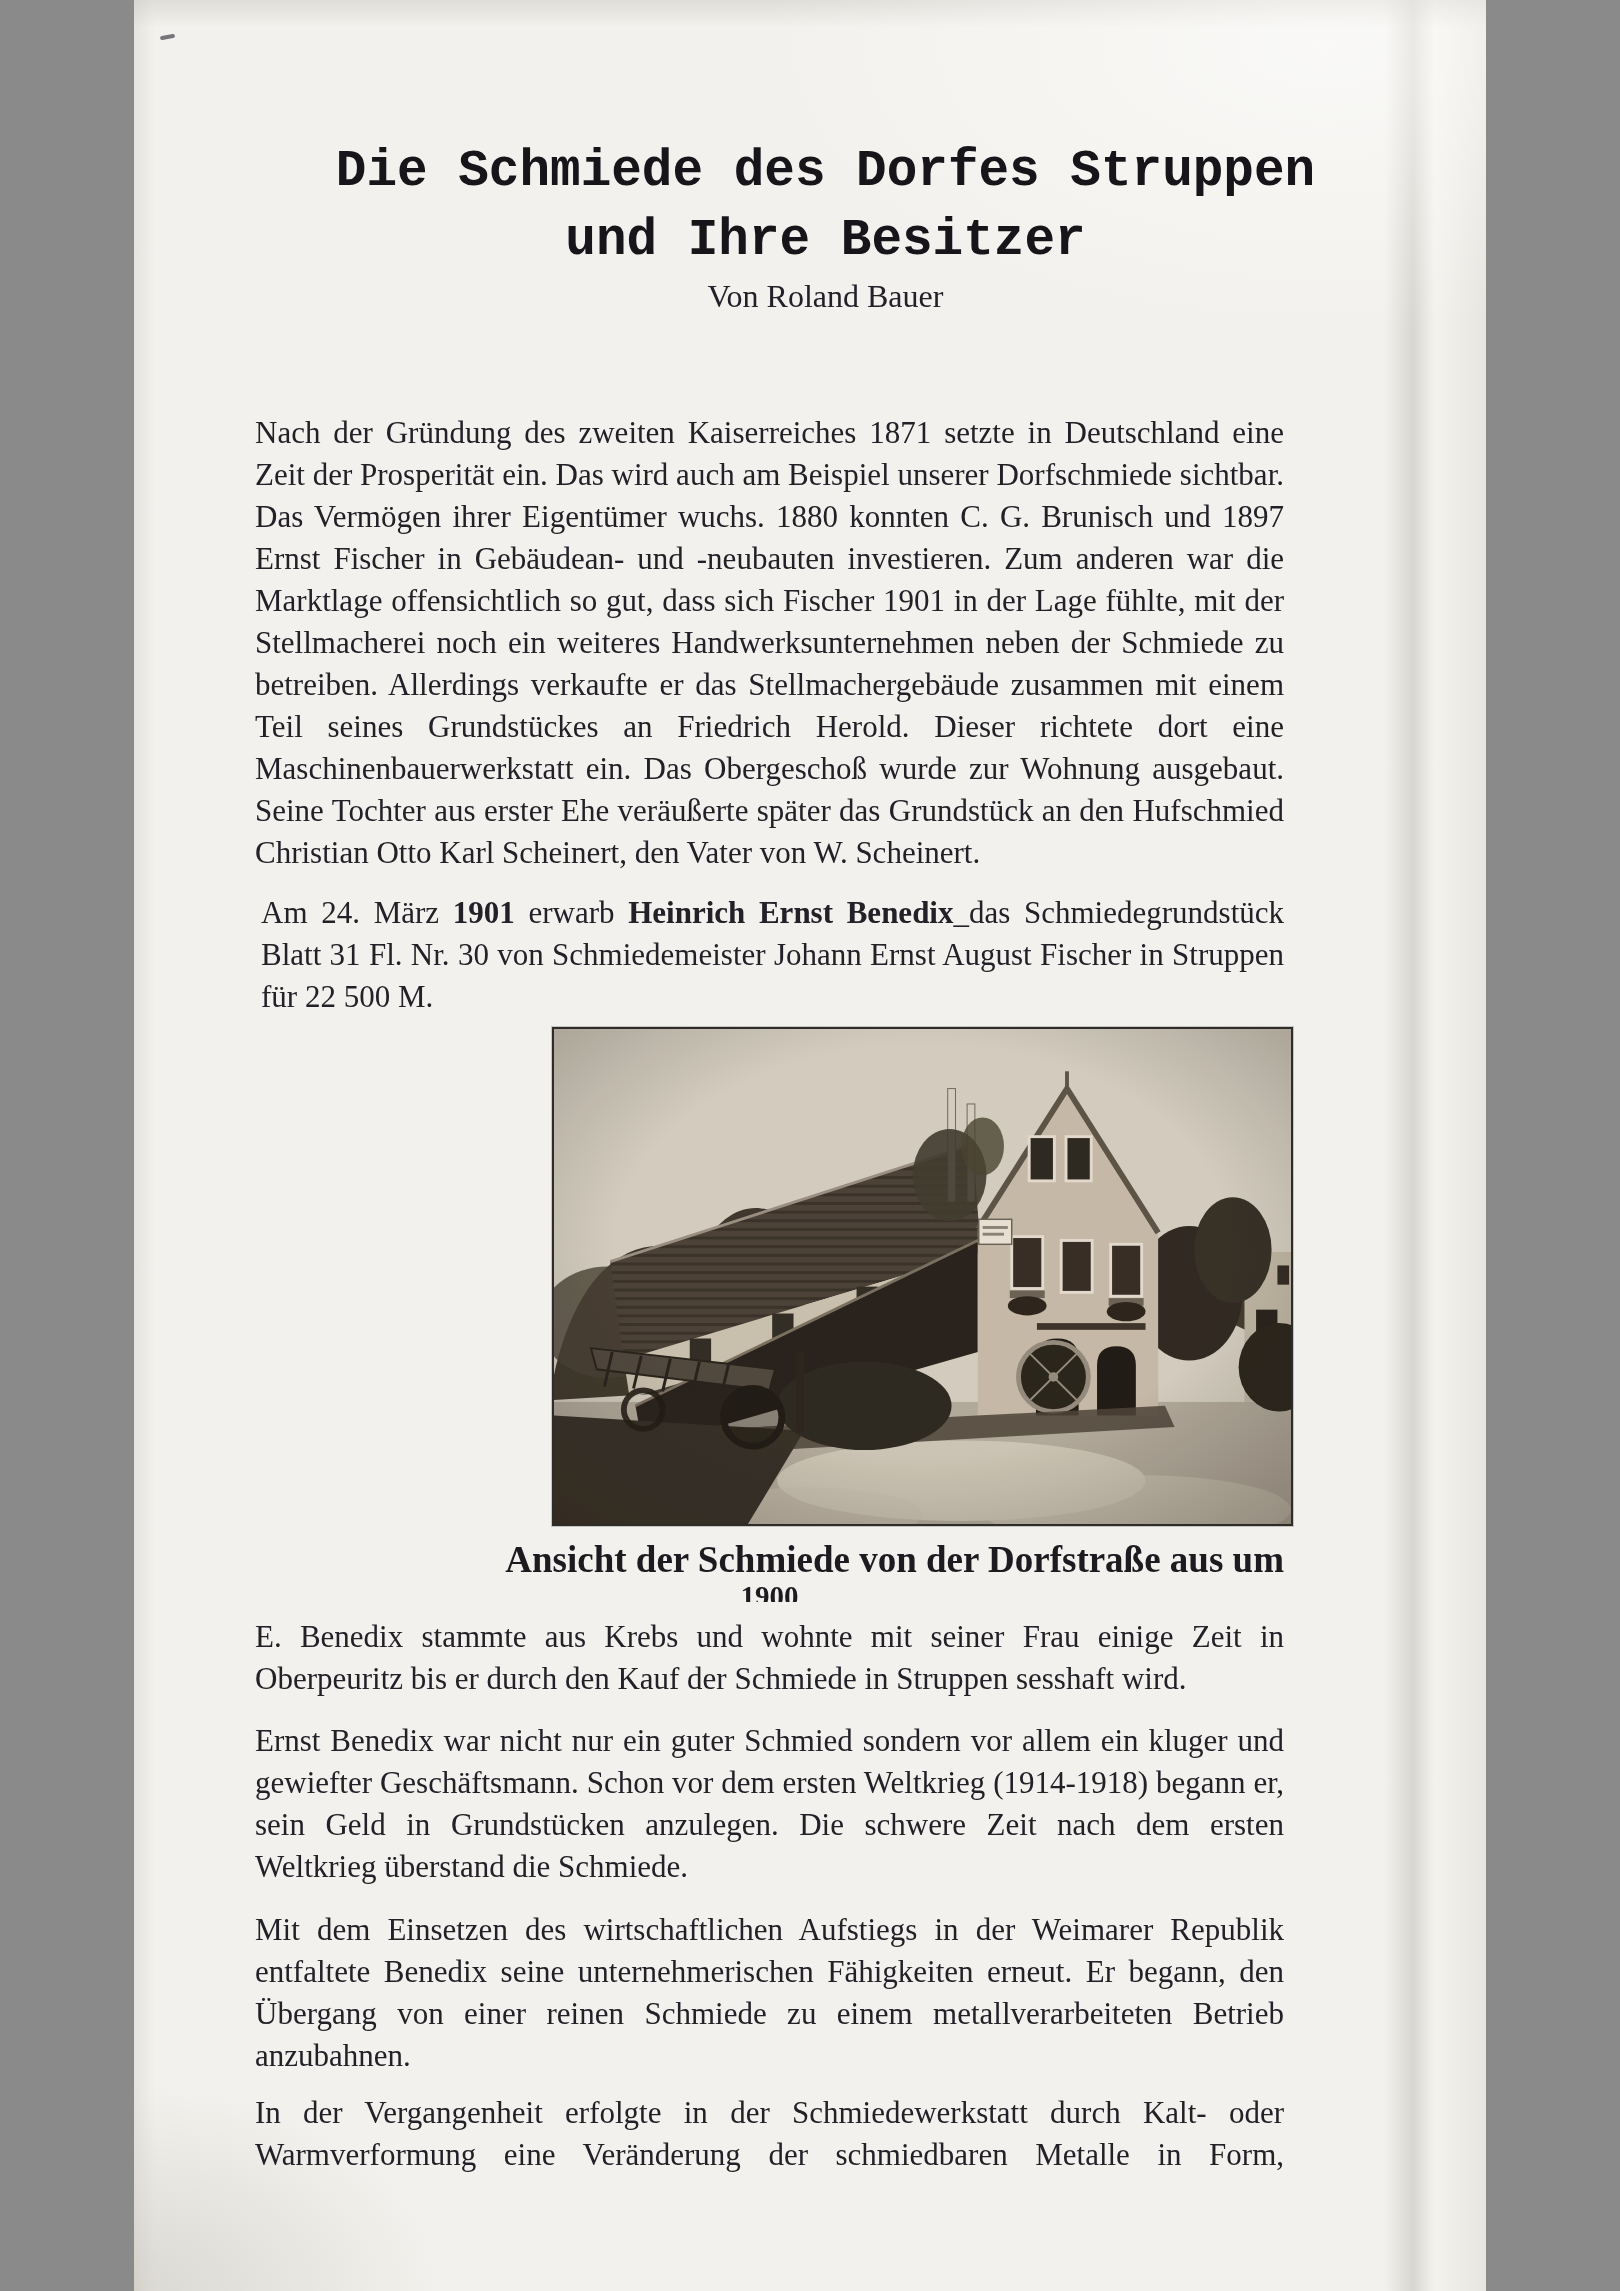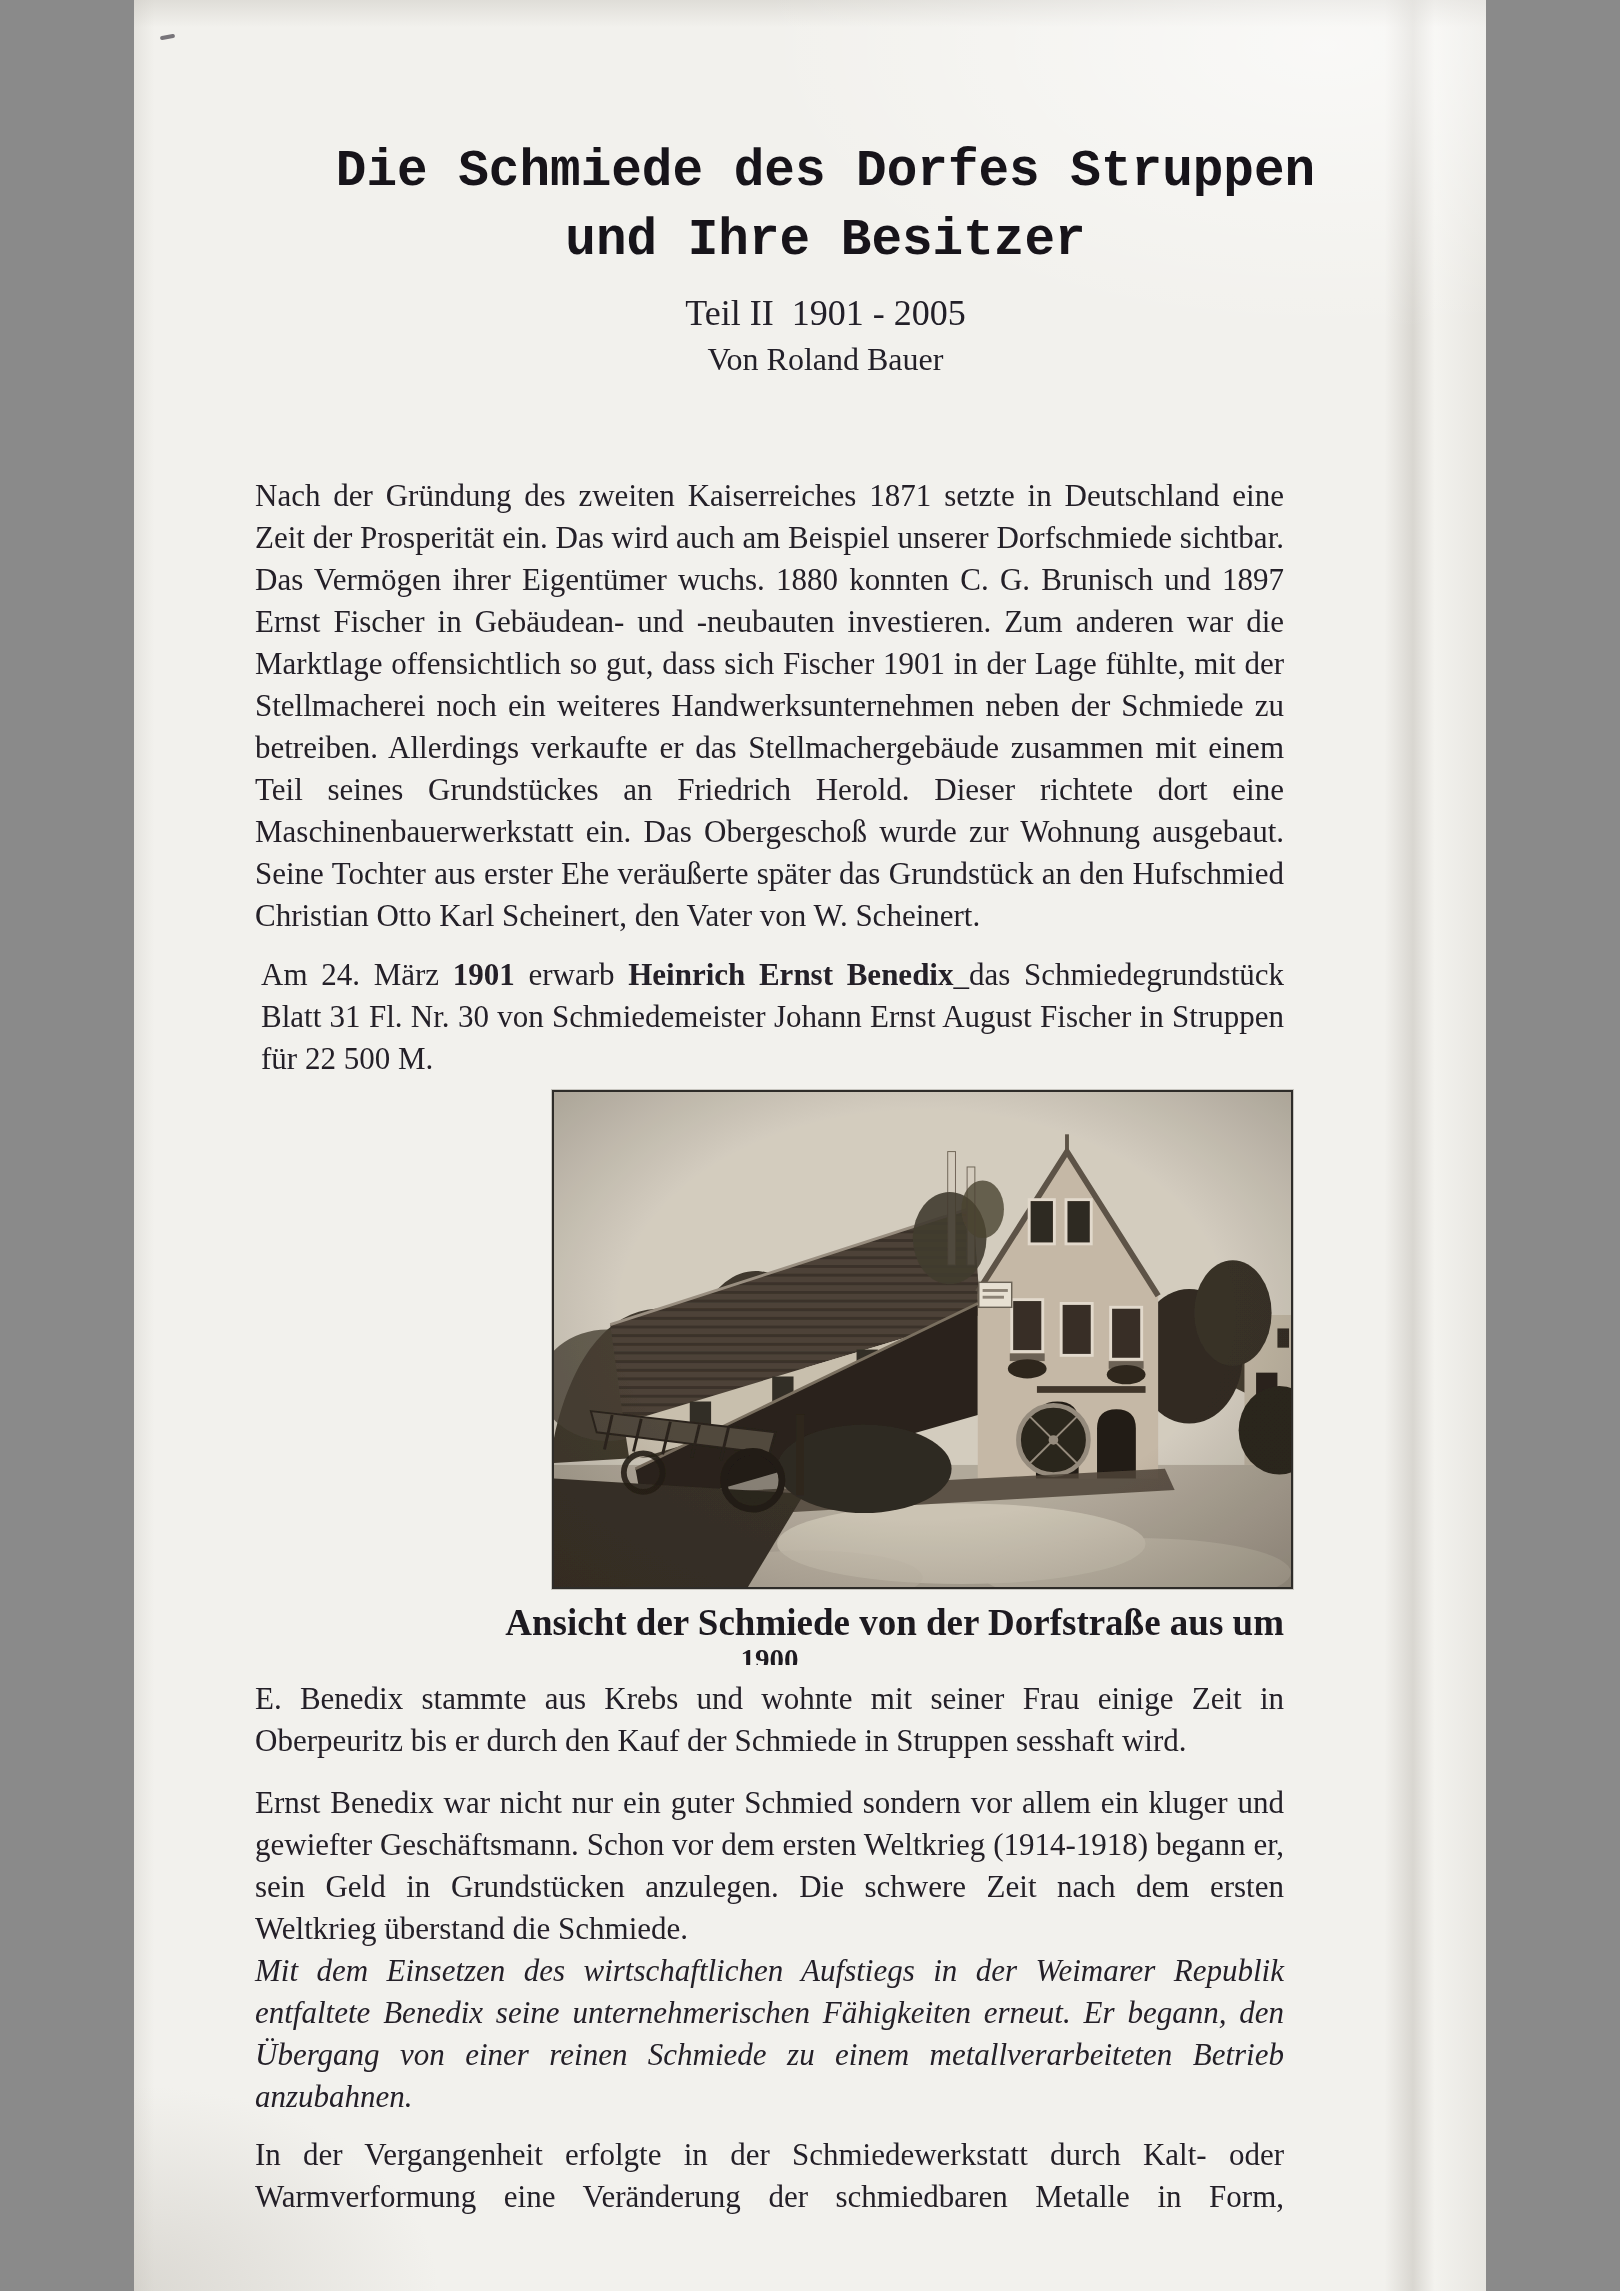--- a/index.html
+++ b/index.html
@@ -53,21 +53,21 @@
   .body-par{
     font-size:31px;
     line-height:42px;
     text-align:justify;
     margin:0;
   }
   .p1{margin-top:94px;}
   .p2{margin-top:17.6px;margin-left:6px;}
   .p3{margin-top:13.7px;}
   .p4{margin-top:20px;}
-  .p5{margin-top:0;font-style:italic;}
+  .p5{margin-top:21px;}
   .p6{margin-top:15.7px;text-align-last:justify;}
   .body-par b{font-weight:700;}
   .photo-frame{
     margin:9.8px 0 0 297px;
     width:737px;height:495px;
     border:2.9px solid #2e2c29;
     box-shadow:0 0 0 1px rgba(120,115,105,.35);
     background:#d7d1c5;
   }
   .photo-frame svg{display:block;width:737px;height:495px;}
@@ -100,21 +100,20 @@
 
 <div class="page">
 
   <div class="pen-mark"></div>
 
   <div class="column">
 
     <div class="heading-block">
       <div class="title-line">Die Schmiede des Dorfes Struppen</div>
       <div class="title-line">und Ihre Besitzer</div>
-      <div class="subtitle">Teil II  1901 - 2005</div>
       <div class="byline">Von Roland Bauer</div>
     </div>
 
     <p class="body-par p1">Nach der Gründung des zweiten Kaiserreiches 1871 setzte in Deutschland eine Zeit der Prosperität ein. Das wird auch am Beispiel unserer Dorfschmiede sichtbar. Das Vermögen ihrer Eigentümer wuchs. 1880 konnten C. G. Brunisch und 1897 Ernst Fischer in Gebäudean- und -neubauten investieren. Zum anderen war die Marktlage offensichtlich so gut, dass sich Fischer 1901 in der Lage fühlte, mit der Stellmacherei noch ein weiteres Handwerksunternehmen neben der Schmiede zu betreiben. Allerdings verkaufte er das Stellmachergebäude zusammen mit einem Teil seines Grundstückes an Friedrich Herold. Dieser richtete dort eine Maschinenbauerwerkstatt ein. Das Obergeschoß wurde zur Wohnung ausgebaut. Seine Tochter aus erster Ehe veräußerte später das Grundstück an den Hufschmied Christian Otto Karl Scheinert, den Vater von W. Scheinert.</p>
 
     <p class="body-par p2"><span>Am 24. März </span><b>1901</b><span> erwarb </span><b>Heinrich Ernst Benedix</b><span>_das Schmiedegrundstück Blatt 31 Fl. Nr. 30 von Schmiedemeister Johann Ernst August Fischer in Struppen für 22&nbsp;500 M.</span></p>
 
     <figure class="photo-frame" style="margin-top:9.8px">
       <svg viewBox="0 0 760 515" preserveAspectRatio="none" aria-hidden="true">
         <defs>

